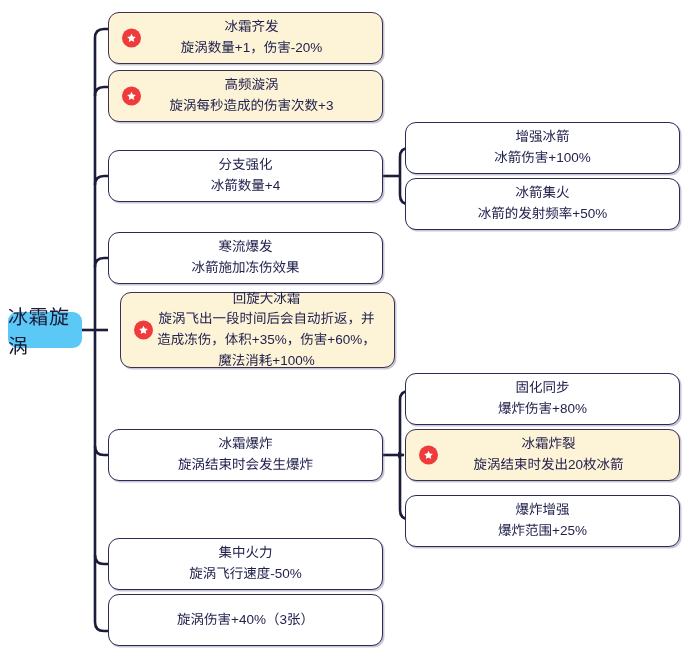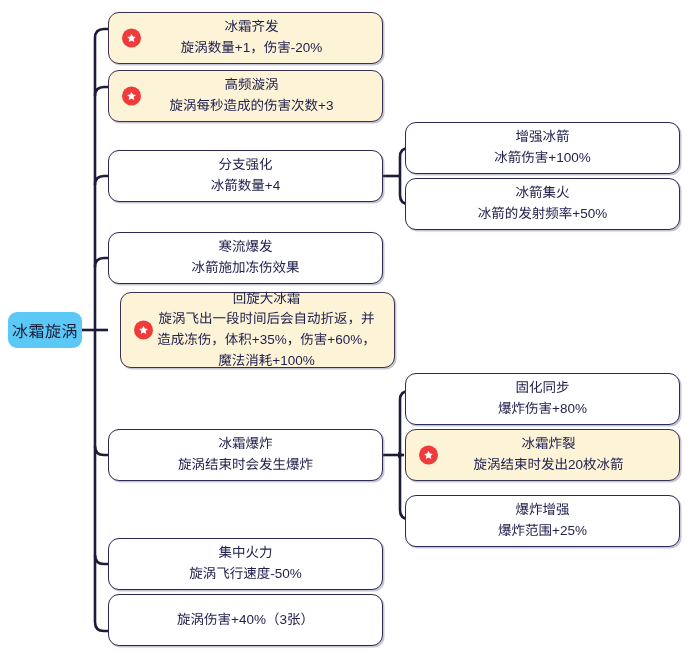--- a/index.html
+++ b/index.html
@@ -29,21 +29,21 @@
   
   .root-node {
     position: absolute;
     box-sizing: border-box;
     background: #5bc8f5;
     border-radius: 9px;
     display: flex;
     align-items: center;
     justify-content: center;
     color: #1b1b38;
-    font-size: 16px;
+    font-size: 20px;
     letter-spacing: .5px;
     z-index: 5;
   }
 
   
   .node {
     position: absolute;
     box-sizing: border-box;
     border: 1.4px solid #2a2a55;
     border-radius: 11px;

